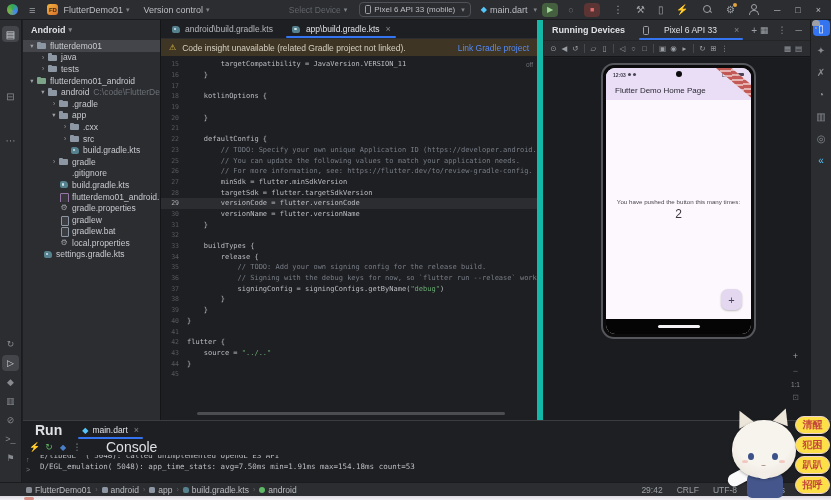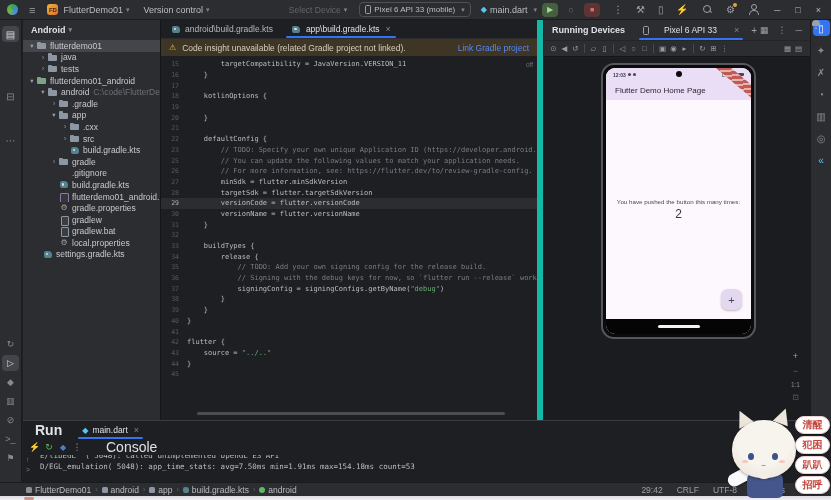--- a/index.html
+++ b/index.html
@@ -182,21 +182,21 @@
             background:radial-gradient(circle at 50% 30%, #f7f3ed 55%, #e6dfd3); box-shadow:0 1px 3px rgba(0,0,0,.35); }
   .m-eye { position:absolute; top:33px; width:6px; height:7px; border-radius:50%; background:#3c5188; }
   .m-eye-l { left:16px; } .m-eye-r { left:40px; }
   .m-blush { position:absolute; top:40px; width:6px; height:3px; border-radius:50%; background:#f0bdb4; opacity:.8; }
   .m-blush-l { left:10px; } .m-blush-r { left:47px; }
   #m-mouth { position:absolute; left:29px; top:43px; width:5px; height:2.5px; border-bottom:1px solid #b08f8a; border-radius:50%; }
   #m-body { position:absolute; left:16px; top:64px; width:36px; height:26px; border-radius:8px 8px 5px 5px; background:#44568b; }
   #m-collar { position:absolute; left:26px; top:65px; width:14px; height:6px; background:#f3efe8; border-radius:0 0 6px 6px; }
   #m-tail { position:absolute; left:-4px; top:62px; width:28px; height:13px; background:#fbfafa; border-radius:10px; transform:rotate(-28deg); box-shadow:0 1px 2px rgba(0,0,0,.3); }
   #pet-buttons { position:absolute; left:795px; top:416px; z-index:61; display:flex; flex-direction:column; gap:2px; }
-  .pill { width:35px; height:18px; background:#ffffff; border:1px solid #ecd2d0; border-radius:9px; color:#c5463d;
+  .pill { width:35px; height:18px; background:#fde047; border:1px solid #ecd2d0; border-radius:9px; color:#c5463d;
           font-weight:bold; font-size:10px; display:flex; align-items:center; justify-content:center; box-shadow:0 1px 1px rgba(0,0,0,.3); }
 </style>
 </head>
 <body>
 
 <div class="panel" id="titlebar">
   <div id="as-logo"></div>
   <span class="glyph" id="menu-icon">≡</span>
   <div id="proj-badge">FD</div>
   <span class="combo-txt">FlutterDemo01</span>

